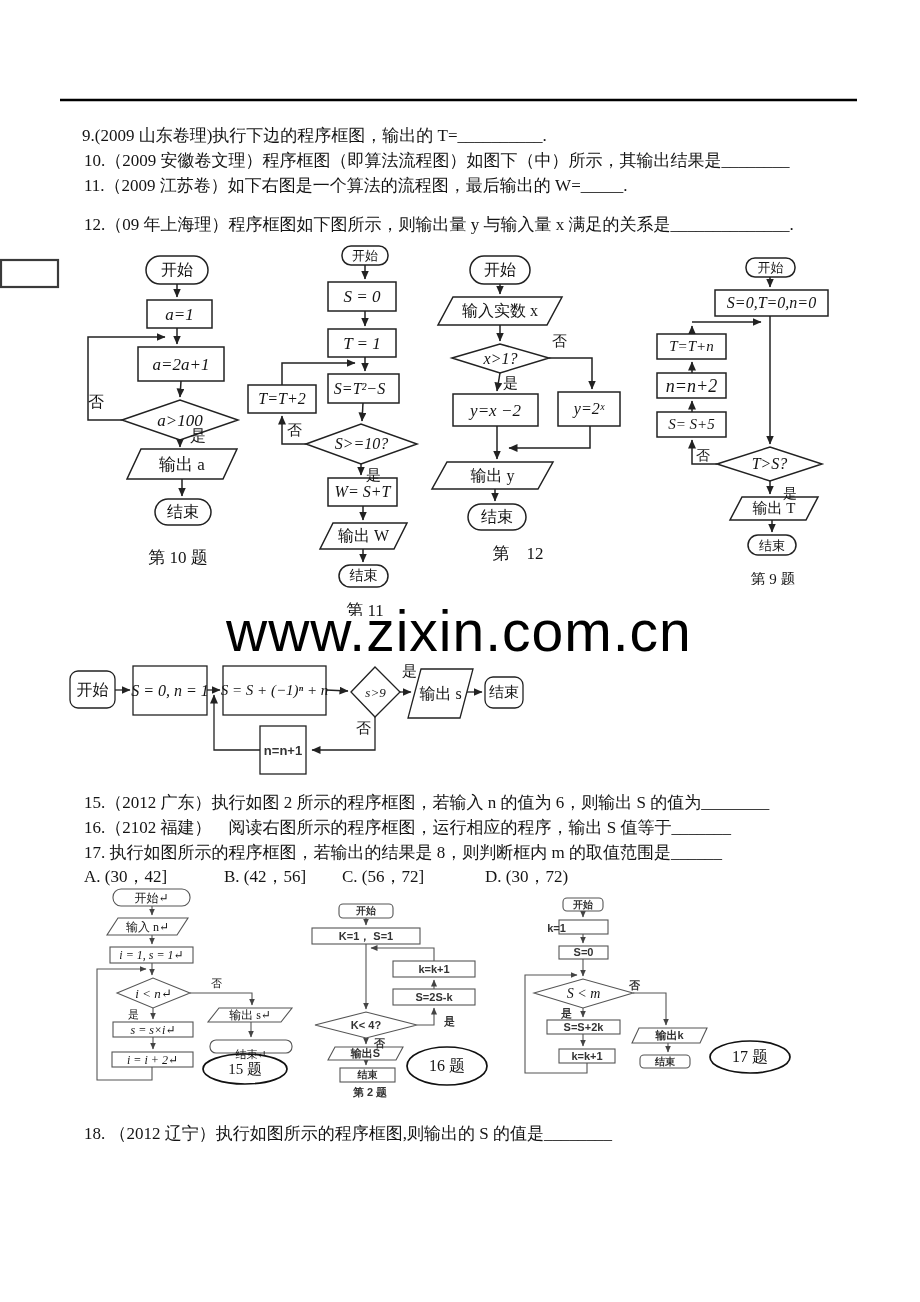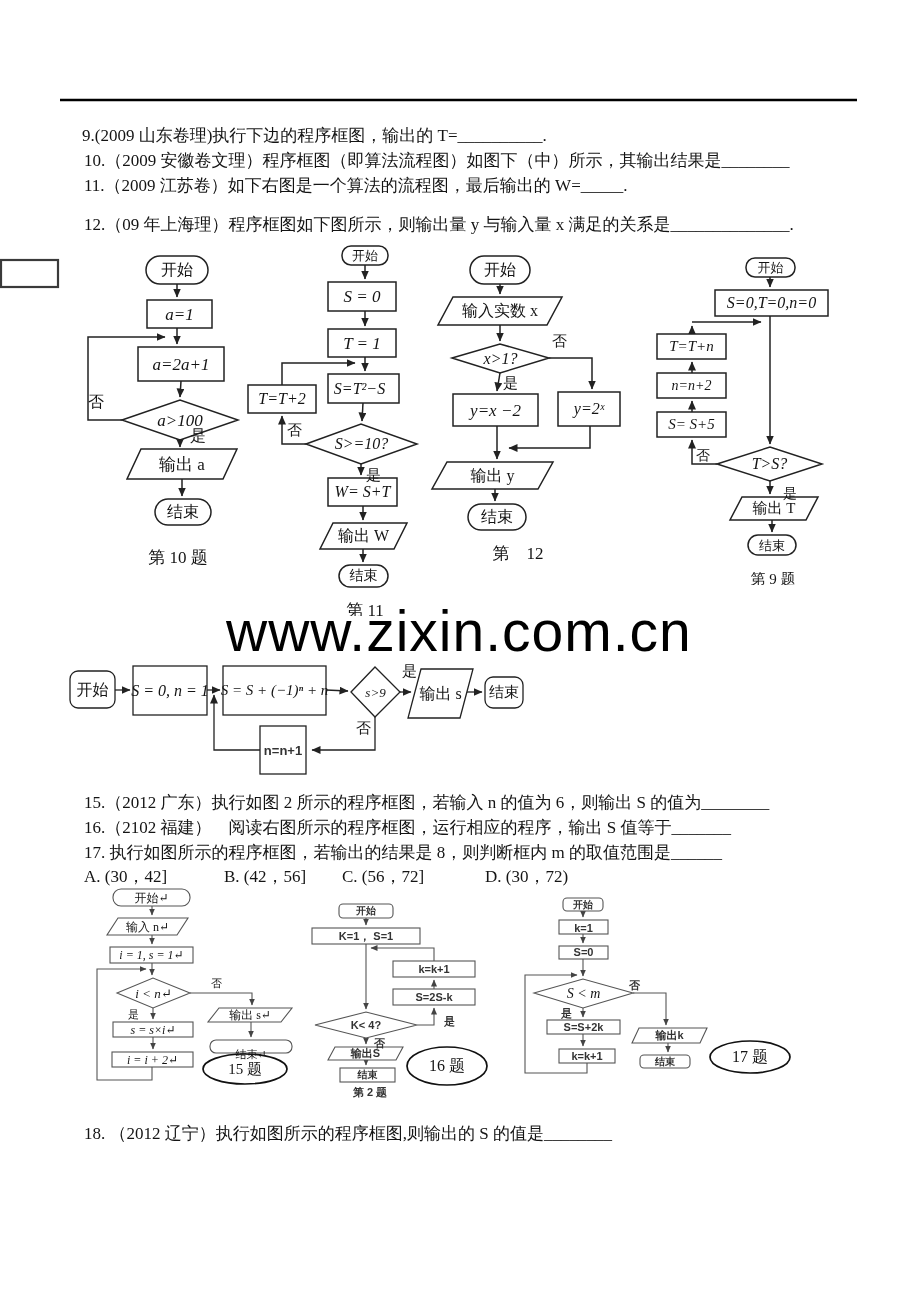--- a/index.html
+++ b/index.html
@@ -228,21 +228,21 @@
   <div class="lbl math" style="left:558px;top:392px;width:62px;height:34px;font-size:16px;">y=2ˣ</div>
   <div class="lbl" style="left:432px;top:462px;width:121px;height:27px;font-size:16px;">输出 y</div>
   <div class="lbl" style="left:468px;top:504px;width:58px;height:26px;font-size:16px;">结束</div>
   <div class="tag" style="left:552px;top:332px;font-size:15px;">否</div>
   <div class="tag" style="left:503px;top:374px;font-size:15px;">是</div>
   <div class="lbl clip" style="left:486px;top:545px;width:64px;height:16px;">第　12</div>
 
   <div class="lbl" style="left:746px;top:258px;width:49px;height:19px;font-size:13px;">开始</div>
   <div class="lbl math" style="left:715px;top:290px;width:113px;height:26px;font-size:16px;">S=0,T=0,n=0</div>
   <div class="lbl math" style="left:657px;top:334px;width:69px;height:25px;font-size:15px;">T=T+n</div>
-  <div class="lbl math" style="left:657px;top:373px;width:69px;height:25px;font-size:14px;">n=n+2</div>
+  <div class="lbl math" style="left:657px;top:373px;width:69px;height:25px;font-size:18px;">n=n+2</div>
   <div class="lbl math" style="left:657px;top:412px;width:69px;height:25px;font-size:15px;">S= S+5</div>
   <div class="lbl math" style="left:717px;top:447px;width:105px;height:34px;font-size:16px;">T&gt;S?</div>
   <div class="lbl" style="left:730px;top:497px;width:88px;height:23px;font-size:15px;">输出 T</div>
   <div class="lbl" style="left:748px;top:535px;width:48px;height:20px;font-size:13px;">结束</div>
   <div class="tag" style="left:696px;top:447px;font-size:14px;">否</div>
   <div class="tag" style="left:783px;top:485px;font-size:14px;">是</div>
   <div class="lbl clip" style="left:744px;top:572px;width:58px;height:13px;font-size:15px;">第 9 题</div>
 
   <div class="lbl" style="left:70px;top:671px;width:45px;height:37px;font-size:16px;">开始</div>
   <div class="lbl math" style="left:133px;top:666px;width:74px;height:49px;font-size:16px;">S = 0, n = 1</div>
@@ -272,21 +272,21 @@
   <div class="lbl sans" style="left:393px;top:989px;width:82px;height:16px;font-size:11px;">S=2S-k</div>
   <div class="lbl sans" style="left:315px;top:1012px;width:102px;height:26px;font-size:11px;">K&lt; 4?</div>
   <div class="lbl sans" style="left:328px;top:1047px;width:75px;height:13px;font-size:11px;">输出S</div>
   <div class="lbl sans" style="left:340px;top:1068px;width:55px;height:14px;font-size:10px;">结束</div>
   <div class="tag sans" style="left:444px;top:1014px;font-size:11px;">是</div>
   <div class="tag sans" style="left:374px;top:1036px;font-size:11px;">否</div>
   <div class="lbl" style="left:407px;top:1047px;width:80px;height:38px;font-size:16px;">16 题</div>
   <div class="lbl sans" style="left:341px;top:1086px;width:58px;height:13px;font-size:11px;">第 2 题</div>
 
   <div class="lbl sans" style="left:563px;top:898px;width:40px;height:13px;font-size:10px;">开始</div>
-  <div class="lbl sans" style="left:559px;top:920px;width:49px;height:16px;font-size:11px;border-radius:7px;">k=1</div>
+  <div class="lbl sans" style="left:532px;top:920px;width:49px;height:16px;font-size:11px;border-radius:7px;">k=1</div>
   <div class="lbl sans" style="left:559px;top:946px;width:49px;height:13px;font-size:11px;border-radius:6px;">S=0</div>
   <div class="lbl math" style="left:534px;top:979px;width:99px;height:29px;font-size:14px;">S &lt; m</div>
   <div class="lbl sans" style="left:547px;top:1020px;width:73px;height:14px;font-size:11px;">S=S+2k</div>
   <div class="lbl sans" style="left:559px;top:1049px;width:56px;height:14px;font-size:11px;">k=k+1</div>
   <div class="lbl sans" style="left:632px;top:1028px;width:75px;height:15px;font-size:11px;">输出k</div>
   <div class="lbl sans" style="left:640px;top:1055px;width:50px;height:13px;font-size:10px;">结束</div>
   <div class="tag sans" style="left:629px;top:978px;font-size:11px;">否</div>
   <div class="tag sans" style="left:561px;top:1006px;font-size:11px;">是</div>
   <div class="lbl" style="left:710px;top:1041px;width:80px;height:32px;font-size:16px;">17 题</div>
 

